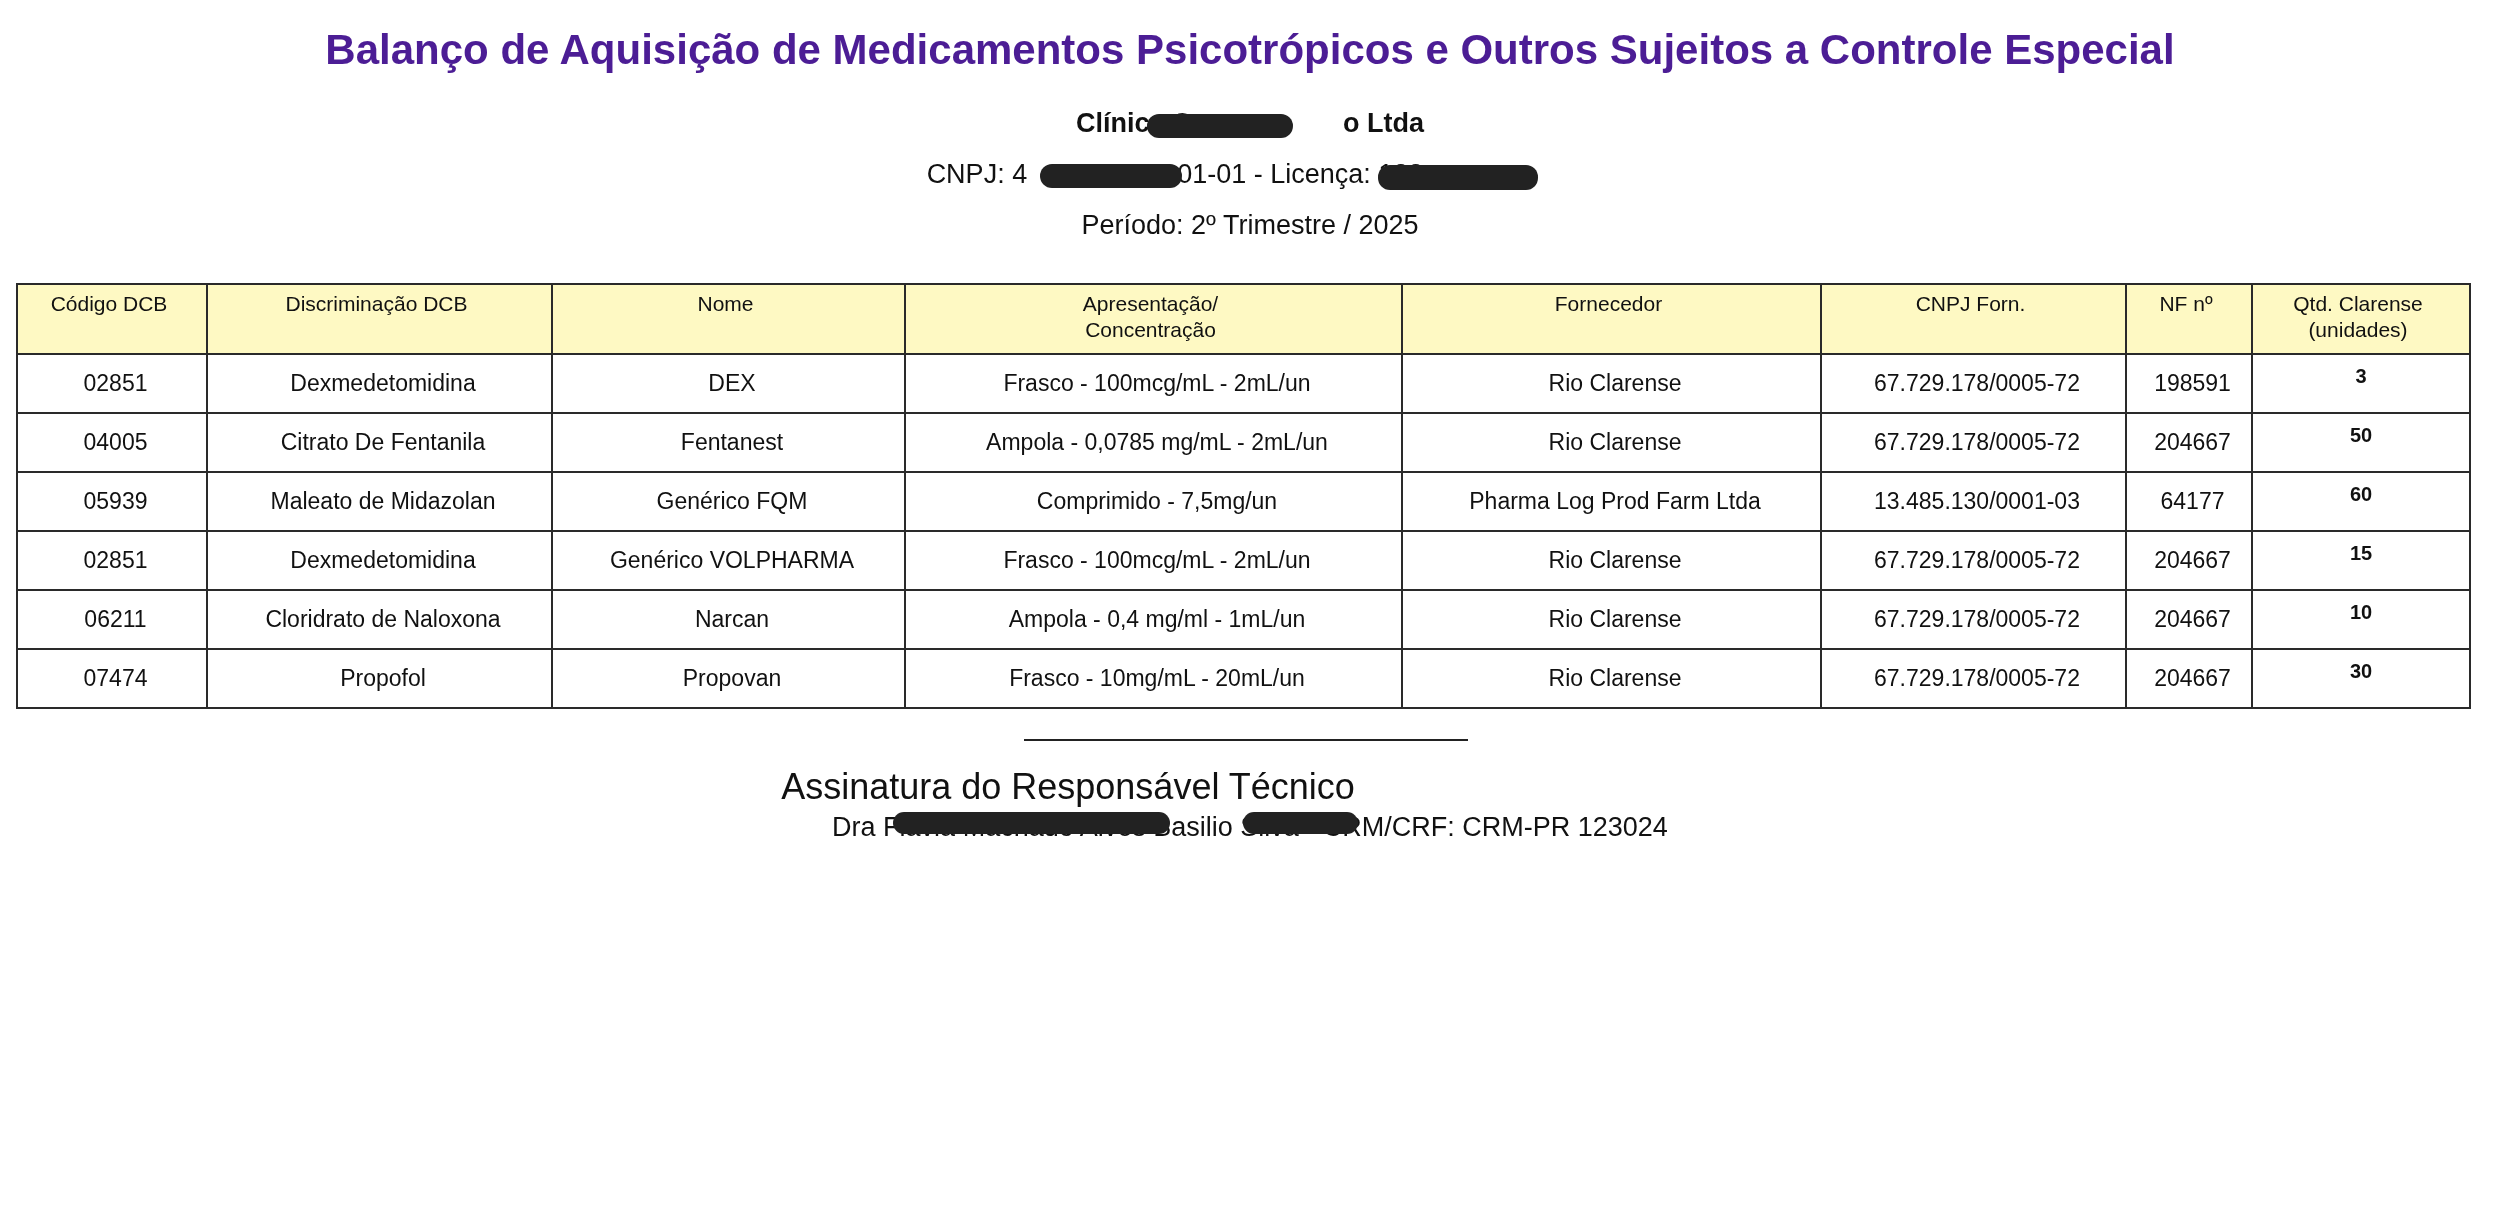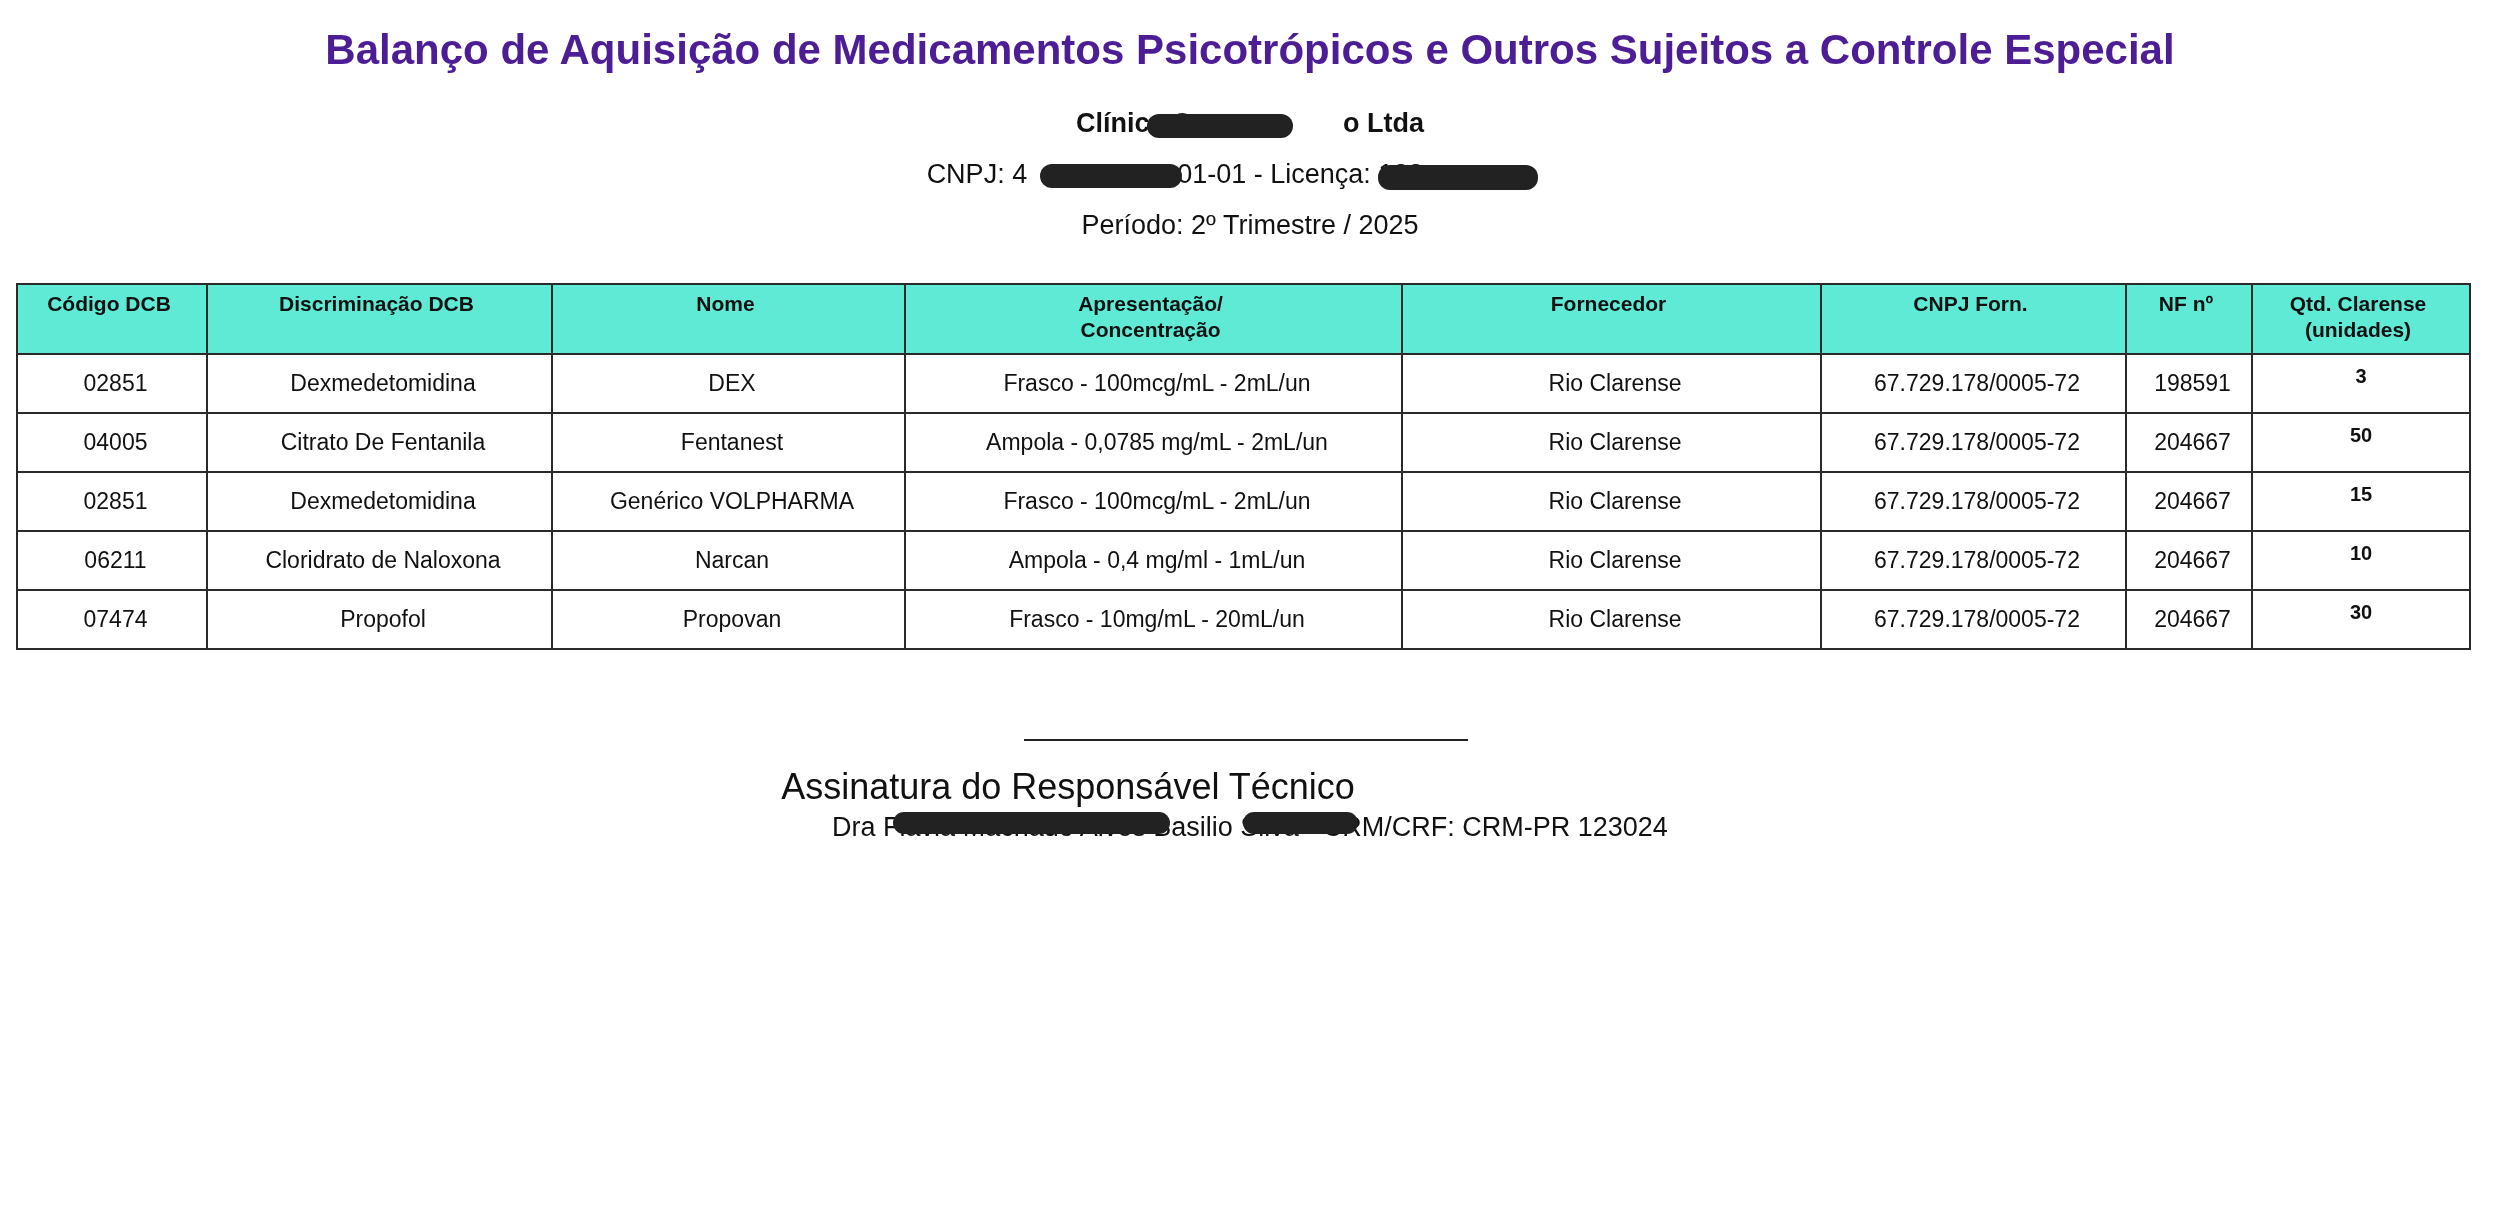--- a/index.html
+++ b/index.html
@@ -8,21 +8,21 @@
   .title { position: absolute; left: 0; top: 26px; width: 2500px; text-align: center;
            font-size: 42px; font-weight: bold; color: #4c1d95; }
   .subline { position: absolute; left: 0; width: 2500px; text-align: center; font-size: 27px; }
   .clinic { top: 108px; font-weight: bold; }
   .cnpj { top: 159px; }
   .periodo { top: 210px; }
   .redact { position: absolute; background: #222; border-radius: 12px; }
   table.meds { position: absolute; left: 16px; top: 283px; border-collapse: collapse;
                table-layout: fixed; width: 2453px; font-size: 23px; }
   table.meds th, table.meds td { border: 2px solid #2a2a2a; }
-  table.meds th { background: #5eead4; font-weight: bold; font-size: 21px; height: 62px;
+  table.meds th { background: #fef9c3; font-weight: normal; font-size: 21px; height: 62px;
                   vertical-align: top; padding: 6px 12px 0 6px; text-align: center; line-height: 26px; }
   table.meds td { height: 47px; padding: 0 0 0 7px; vertical-align: middle; text-align: center; }
   table.meds td.qty { text-align: center; font-weight: bold; font-size: 20px;
                       vertical-align: top; padding: 10px 0 0 0; }
   .sigline { position: absolute; left: 1024px; top: 739px; width: 444px; height: 0;
              border-top: 2px solid #222; }
   .sigtitle { position: absolute; left: 0; top: 766px; width: 2136px; text-align: center; font-size: 36px; }
   .signame { position: absolute; left: 0; top: 812px; width: 2500px; text-align: center; font-size: 27px; }
 </style>
 </head>
@@ -86,20 +86,30 @@
       <td>04005</td>
       <td>Citrato De Fentanila</td>
       <td>Fentanest</td>
       <td>Ampola - 0,0785 mg/mL - 2mL/un</td>
       <td>Rio Clarense</td>
       <td>67.729.178/0005-72</td>
       <td>204667</td>
       <td class="qty">50</td>
     </tr>
     <tr>
+      <td>05939</td>
+      <td>Maleato de Midazolan</td>
+      <td>Genérico FQM</td>
+      <td>Comprimido - 7,5mg/un</td>
+      <td>Pharma Log Prod Farm Ltda</td>
+      <td>13.485.130/0001-03</td>
+      <td>64177</td>
+      <td class="qty">60</td>
+    </tr>
+    <tr>
       <td>02851</td>
       <td>Dexmedetomidina</td>
       <td>Genérico VOLPHARMA</td>
       <td>Frasco - 100mcg/mL - 2mL/un</td>
       <td>Rio Clarense</td>
       <td>67.729.178/0005-72</td>
       <td>204667</td>
       <td class="qty">15</td>
     </tr>
     <tr>

